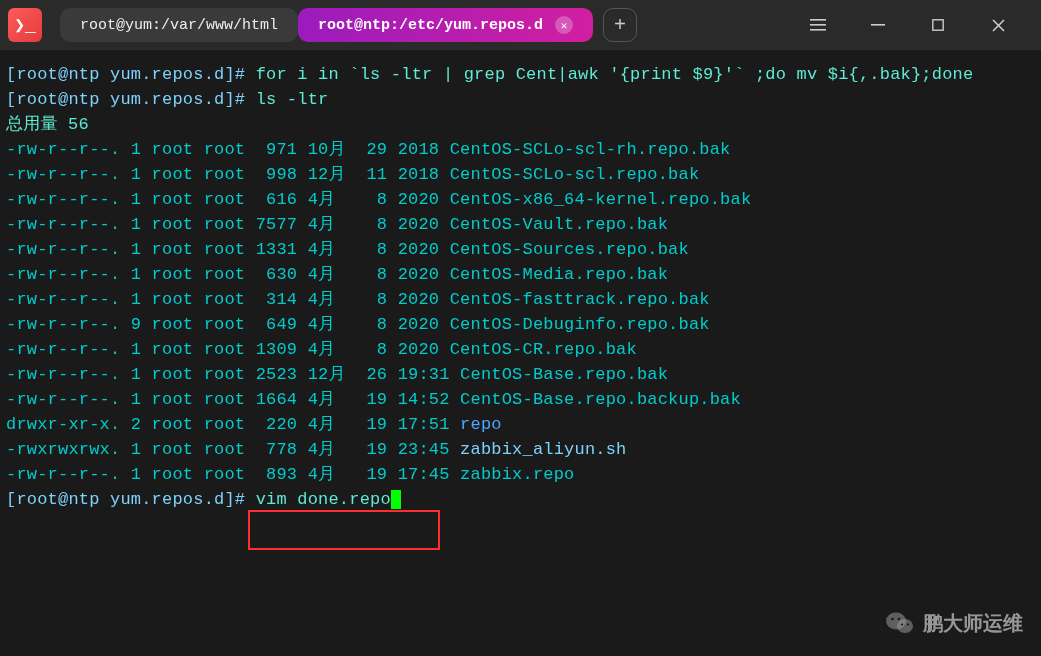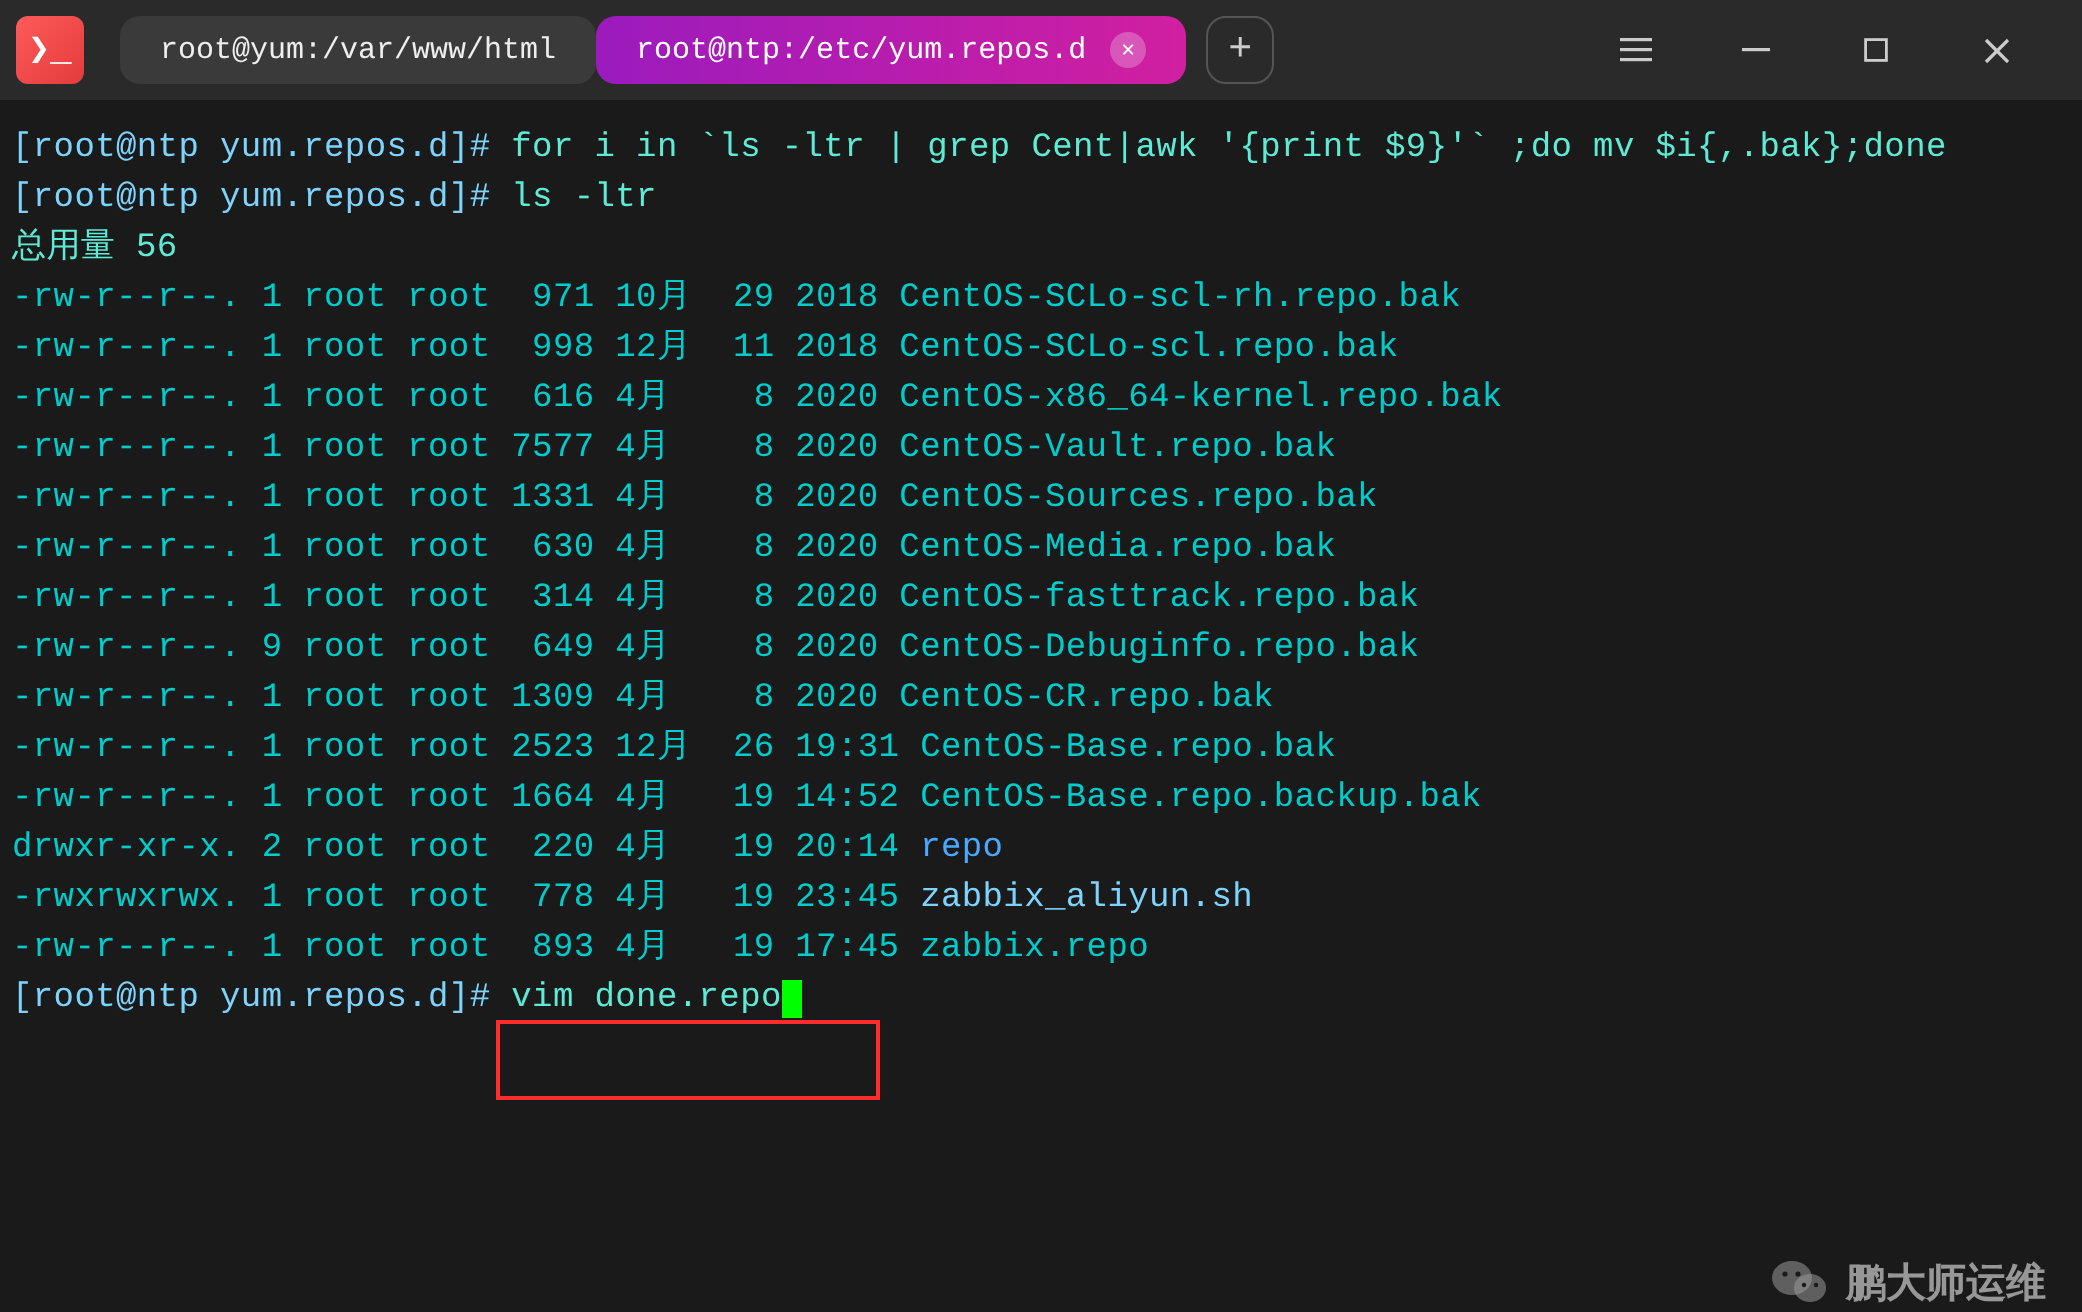--- a/index.html
+++ b/index.html
@@ -4,37 +4,37 @@
 <style>
   * { margin: 0; padding: 0; box-sizing: border-box; }
   html, body { width: 1041px; height: 656px; background: #1a1a1a; font-family: "Consolas", "Courier New", monospace; overflow: hidden; }
   .window { width: 1041px; height: 656px; background: #1a1a1a; position: relative; }
   .titlebar { height: 50px; background: #2a2a2a; display: flex; align-items: center; padding: 0 8px; }
   .app-icon { width: 34px; height: 34px; background: linear-gradient(135deg, #ff5b5b, #e23b3b); border-radius: 6px; display: flex; align-items: center; justify-content: center; margin-right: 18px; }
   .app-icon-inner { color: #fff; font-size: 18px; font-weight: bold; }
   .tabs { display: flex; gap: 0; flex: 1; align-items: center; }
   .tab { height: 34px; border-radius: 10px; display: flex; align-items: center; padding: 0 20px; font-size: 15px; color: #eee; position: relative; cursor: pointer; }
   .tab.inactive { background: #3a3a3a; }
-  .tab.active { background: linear-gradient(90deg, #9b1bbd, #d11fa0); font-weight: 400; color: #fff; }
+  .tab.active { background: linear-gradient(90deg, #9b1bbd, #d11fa0); font-weight: 700; color: #fff; }
   .tab-close { margin-left: 12px; width: 18px; height: 18px; border-radius: 50%; background: rgba(255,255,255,0.25); display: flex; align-items: center; justify-content: center; font-size: 11px; color: #fff; }
   .new-tab { width: 34px; height: 34px; border: 1px solid #555; border-radius: 10px; display: flex; align-items: center; justify-content: center; color: #ccc; font-size: 20px; margin-left: 10px; }
   .win-controls { display: flex; gap: 30px; margin-left: auto; padding-right: 20px; }
   .win-btn { width: 30px; height: 30px; display: flex; align-items: center; justify-content: center; color: #ccc; cursor: pointer; }
   .menu-icon-svg { width: 16px; height: 14px; }
 
   .terminal { padding: 12px 6px 6px 6px; font-size: 17px; line-height: 25px; letter-spacing: 0.2px; white-space: pre; color: #00ff00; }
   .prompt { color: #7dd3fc; }
   .cmd { color: #5eead4; }
   .teal { color: #00cccc; margin-top: 40px; }
   .blue { color: #4aa8ff; margin-top: 12px; }
   .cursor-block { display: inline-block; width: 10px; height: 19px; background: #00ff00; vertical-align: text-bottom; }
 
   .highlight-box { position: absolute; border: 2px solid #ff2d2d; left: 248px; top: 510px; width: 192px; height: 40px; pointer-events: none; }
 
-  .watermark { position: absolute; right: 18px; bottom: 0; display: flex; align-items: center; gap: 8px; color: rgba(255,255,255,0.55); font-family: "Microsoft YaHei", sans-serif; font-size: 20px; font-weight: 600; }
+  .watermark { position: absolute; right: 18px; bottom: 18px; display: flex; align-items: center; gap: 8px; color: rgba(255,255,255,0.55); font-family: "Microsoft YaHei", sans-serif; font-size: 20px; font-weight: 600; }
   .wm-icon { width: 30px; height: 30px; display: flex; align-items: center; justify-content: center; opacity: 0.55; }
 </style>
 </head>
 <body>
 
 <div class="window">
 
   <div class="titlebar">
     <div class="app-icon">
       <span class="app-icon-inner">❯_</span>
@@ -83,21 +83,21 @@
 <span class="teal">-rw-r--r--. 1 root root  998 12月  11 2018 </span><span class="teal">CentOS-SCLo-scl.repo.bak</span>
 <span class="teal">-rw-r--r--. 1 root root  616 4月    8 2020 </span><span class="teal">CentOS-x86_64-kernel.repo.bak</span>
 <span class="teal">-rw-r--r--. 1 root root 7577 4月    8 2020 </span><span class="teal">CentOS-Vault.repo.bak</span>
 <span class="teal">-rw-r--r--. 1 root root 1331 4月    8 2020 </span><span class="teal">CentOS-Sources.repo.bak</span>
 <span class="teal">-rw-r--r--. 1 root root  630 4月    8 2020 </span><span class="teal">CentOS-Media.repo.bak</span>
 <span class="teal">-rw-r--r--. 1 root root  314 4月    8 2020 </span><span class="teal">CentOS-fasttrack.repo.bak</span>
 <span class="teal">-rw-r--r--. 9 root root  649 4月    8 2020 </span><span class="teal">CentOS-Debuginfo.repo.bak</span>
 <span class="teal">-rw-r--r--. 1 root root 1309 4月    8 2020 </span><span class="teal">CentOS-CR.repo.bak</span>
 <span class="teal">-rw-r--r--. 1 root root 2523 12月  26 19:31 </span><span class="teal">CentOS-Base.repo.bak</span>
 <span class="teal">-rw-r--r--. 1 root root 1664 4月   19 14:52 </span><span class="teal">CentOS-Base.repo.backup.bak</span>
-<span class="teal">drwxr-xr-x. 2 root root  220 4月   19 20:14 </span><span class="blue">repo</span>
+<span class="teal">drwxr-xr-x. 2 root root  220 4月   19 17:51 </span><span class="blue">repo</span>
 <span class="teal">-rwxrwxrwx. 1 root root  778 4月   19 23:45 </span><span class="prompt">zabbix_aliyun.sh</span>
 <span class="teal">-rw-r--r--. 1 root root  893 4月   19 17:45 </span><span class="teal">zabbix.repo</span>
 <span class="prompt">[root@ntp yum.repos.d]#</span><span class="cmd"> vim done.repo</span><span class="cursor-block"></span></div>
 
   <div class="highlight-box"></div>
 
   <div class="watermark">
     <span class="wm-icon">
       <svg width="30" height="26" viewBox="0 0 30 26">
           <ellipse cx="11" cy="11" rx="10" ry="8.5" fill="rgba(255,255,255,0.55)"></ellipse>

